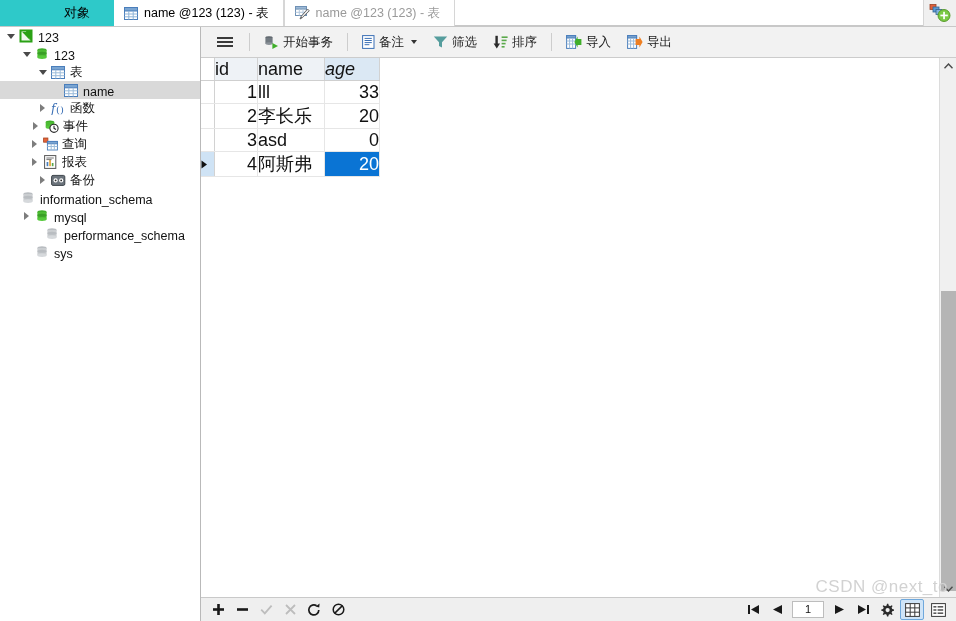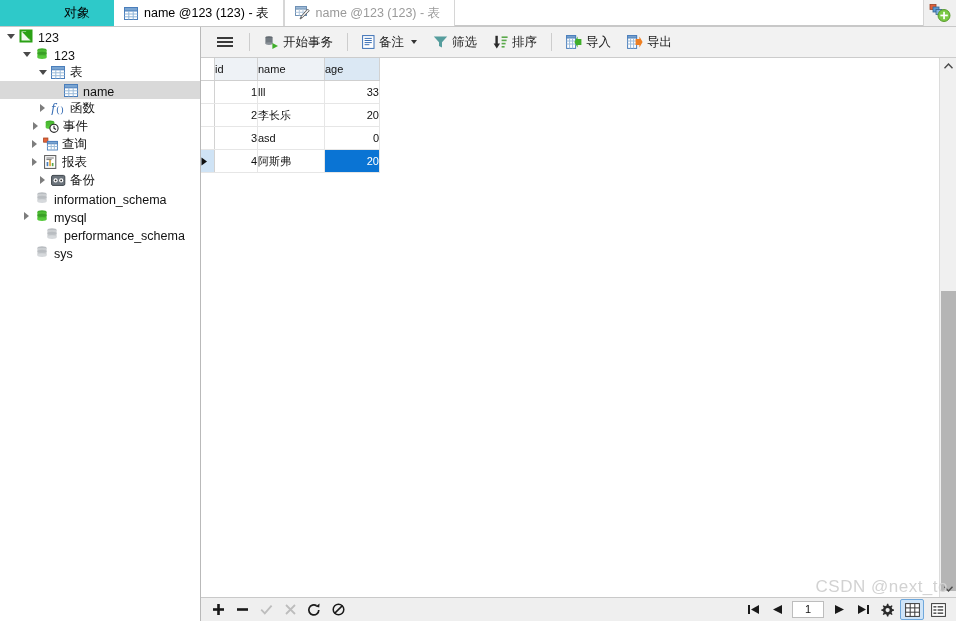--- a/index.html
+++ b/index.html
@@ -40,26 +40,26 @@
   .tbtn{display:flex;align-items:center;gap:4px;height:24px;padding:0 7px;font-size:12.5px;color:#1a1a1a;border:1px solid transparent;border-radius:2px;white-space:nowrap;}
   .tsep{width:1px;height:18px;background:#cdcdcd;margin:0 6px;}
   .caret{width:0;height:0;border-left:3.5px solid transparent;border-right:3.5px solid transparent;border-top:4px solid #333;margin-left:3px;}
   .hamb{display:flex;flex-direction:column;justify-content:center;gap:2px;width:16px;padding:0 10px 0 12px;}
   .hamb i{display:block;height:2px;background:#3a3a3a;width:16px;}
 
   
   .gridwrap{flex:1;display:flex;min-height:0;}
   .gridarea{flex:1;overflow:hidden;position:relative;background:#fff;}
   table.grid{border-collapse:collapse;table-layout:fixed;}
-  table.grid th,table.grid td{font-size:11px;font-weight:normal;padding:0;height:22px;}
+  table.grid th,table.grid td{font-size:18px;font-weight:normal;padding:0;height:22px;}
   th.hmark,td.mark{width:13px;border-right:1px solid #d2d2d2;border-bottom:1px solid #e6e6e6;background:#fff;text-align:center;}
   th.hmark{background:#fff;border-bottom:1px solid #cfcfcf;}
   td.mark.cur{background:#cfe3f5;}
   th.h{background:#eef2f6;border-right:1px solid #d2d2d2;border-bottom:1px solid #cfcfcf;text-align:left;padding-left:6px;color:#111;}
-  th.h.selhdr{background:#dbe8f4;}
+  th.h.selhdr{background:#dbe8f4;font-style:italic;}
   td.c{border-right:1px solid #e6e6e6;border-bottom:1px solid #e6e6e6;padding:0 5px;color:#111;}
   td.num{text-align:right;}
   td.selcell{background:#0a74d4;color:#fff;}
   .col-id{width:42px;}
   .col-name{width:66px;}
   .col-age{width:54px;}
 
   
   .vscroll{width:16px;background:#f0f0f0;border-left:1px solid #dcdcdc;flex:0 0 16px;position:relative;}
   .vscroll .arrowbtn{height:16px;display:flex;align-items:center;justify-content:center;color:#5a5a5a;font-size:9px;}
@@ -254,21 +254,21 @@
               <rect x="0.6" y="1.4" width="13.2" height="10" rx="1.4" fill="#6c747c" stroke="#3e454b"></rect>
               <circle cx="4.6" cy="6.4" r="2.1" fill="#fff"></circle>
               <circle cx="4.6" cy="6.4" r="0.9" fill="#2b2b2b"></circle>
               <circle cx="10.2" cy="6.4" r="2.1" fill="#fff"></circle>
               <circle cx="10.2" cy="6.4" r="0.9" fill="#2b2b2b"></circle>
             </svg>
           </span>
           <span class="tlabel">备份</span>
         </div>
 
-        <div class="tnode" style="padding-left:33px">
+        <div class="tnode" style="padding-left:19px">
           <span class="tico">
             <svg width="14" height="14" viewBox="0 0 14 14">
               <ellipse cx="7" cy="3" rx="4.6" ry="1.7" fill="#b9bdc1"></ellipse>
               <rect x="2.4" y="3" width="9.2" height="7.3" fill="#cbced1"></rect>
               <ellipse cx="7" cy="6.3" rx="4.6" ry="1.5" fill="#b9bdc1"></ellipse>
               <ellipse cx="7" cy="10.3" rx="4.6" ry="1.7" fill="#d6d9dc"></ellipse>
             </svg>
           </span>
           <span class="tlabel">information_schema</span>
         </div>

